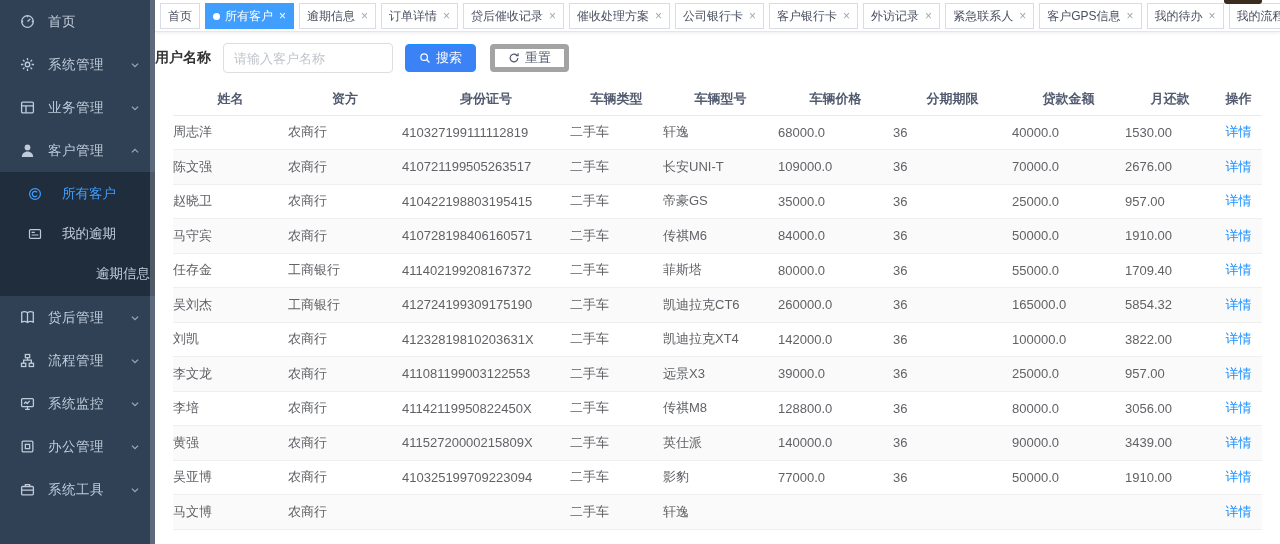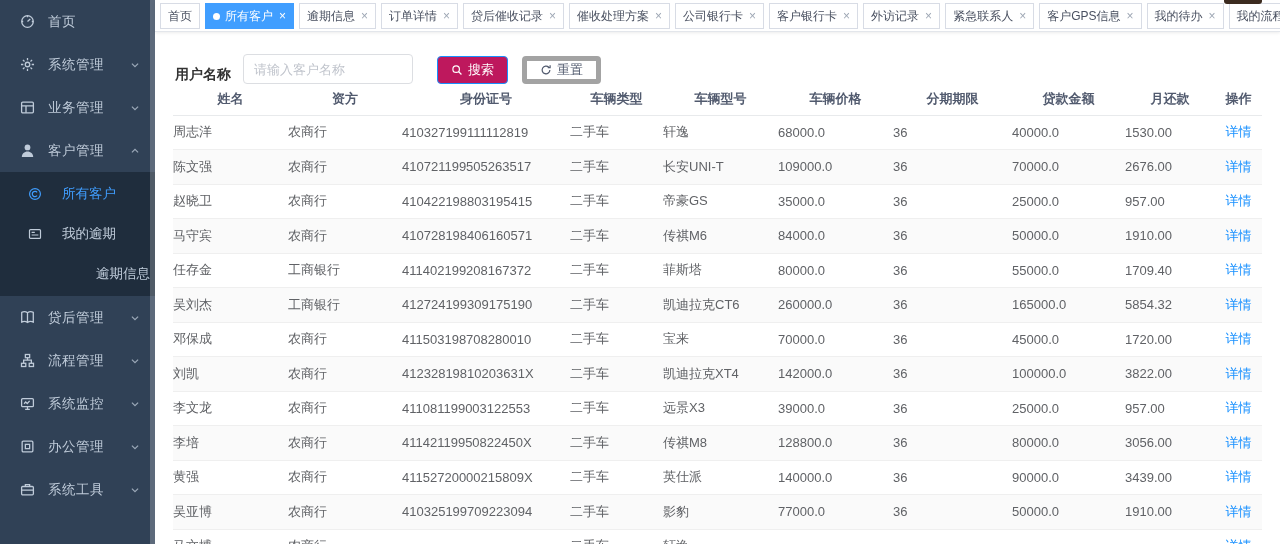--- a/index.html
+++ b/index.html
@@ -41,30 +41,30 @@
     margin-right:5px; }
   .tab-dot.show { display:inline-block; }
   .tab-close { display:none; margin-left:6px; font-size:12px; line-height:1;
     color:#9ea7b4; }
   .tab-close.show { display:inline-block; }
   .tab.active .tab-close { color:#fff; }
   .avatar-sliver { position:absolute; right:18px; top:0; width:38px; height:4px;
     background:#3c2b1f; border-radius:0 0 3px 3px; }
 
   
-  .search-row { display:flex; align-items:flex-end; height:52px; padding-left:20px; }
+  .search-row { display:flex; align-items:center; height:52px; }
   .search-label { font-size:14px; font-weight:700; color:#333; margin-right:12px; }
   .search-input { width:170px; height:30px; border:1px solid #dcdee2; border-radius:4px;
     padding:0 10px; font-size:13px; color:#515a6e; outline:none;
     font-family:"Liberation Sans","DejaVu Sans",sans-serif; }
   .search-input::placeholder { color:#c0c4cc; }
   .btn { display:inline-flex; align-items:center; height:28px; padding:0 13px;
     border-radius:4px; font-size:13px; cursor:pointer; }
   .btn svg { width:12px; height:12px; margin-right:5px; }
-  .btn-primary { background:#be185d; border:1px solid #1890ff; color:#fff; margin-left:24px; }
+  .btn-primary { background:#3b82f6; border:1px solid #1890ff; color:#fff; margin-left:12px; }
   .btn-plain { background:#fff; border:5px solid #a3a3a3; color:#515a6e; margin-left:14px; }
 
   
   .table-wrap { padding:0 18px; }
   table { width:1089px; border-collapse:collapse; table-layout:fixed; }
   th { height:31px; font-size:13px; font-weight:700; color:#515a6e; text-align:center;
     border-bottom:1px solid #e8eaec; }
   td { height:34.5px; font-size:13px; color:#606266; border-bottom:1px solid #efefef;
     overflow:hidden; white-space:nowrap; }
   th:last-child, td:last-child { text-align:center; }
@@ -457,32 +457,20 @@
             <td>412724199309175190</td>
             <td>二手车</td>
             <td>凯迪拉克CT6</td>
             <td>260000.0</td>
             <td>36</td>
             <td>165000.0</td>
             <td>5854.32</td>
             <td><a class="detail-link">详情</a></td>
           </tr>
 
-          <tr>
-            <td>邓保成</td>
-            <td>农商行</td>
-            <td>411503198708280010</td>
-            <td>二手车</td>
-            <td>宝来</td>
-            <td>70000.0</td>
-            <td>36</td>
-            <td>45000.0</td>
-            <td>1720.00</td>
-            <td><a class="detail-link">详情</a></td>
-          </tr>
 
           <tr>
             <td>刘凯</td>
             <td>农商行</td>
             <td>41232819810203631X</td>
             <td>二手车</td>
             <td>凯迪拉克XT4</td>
             <td>142000.0</td>
             <td>36</td>
             <td>100000.0</td>

